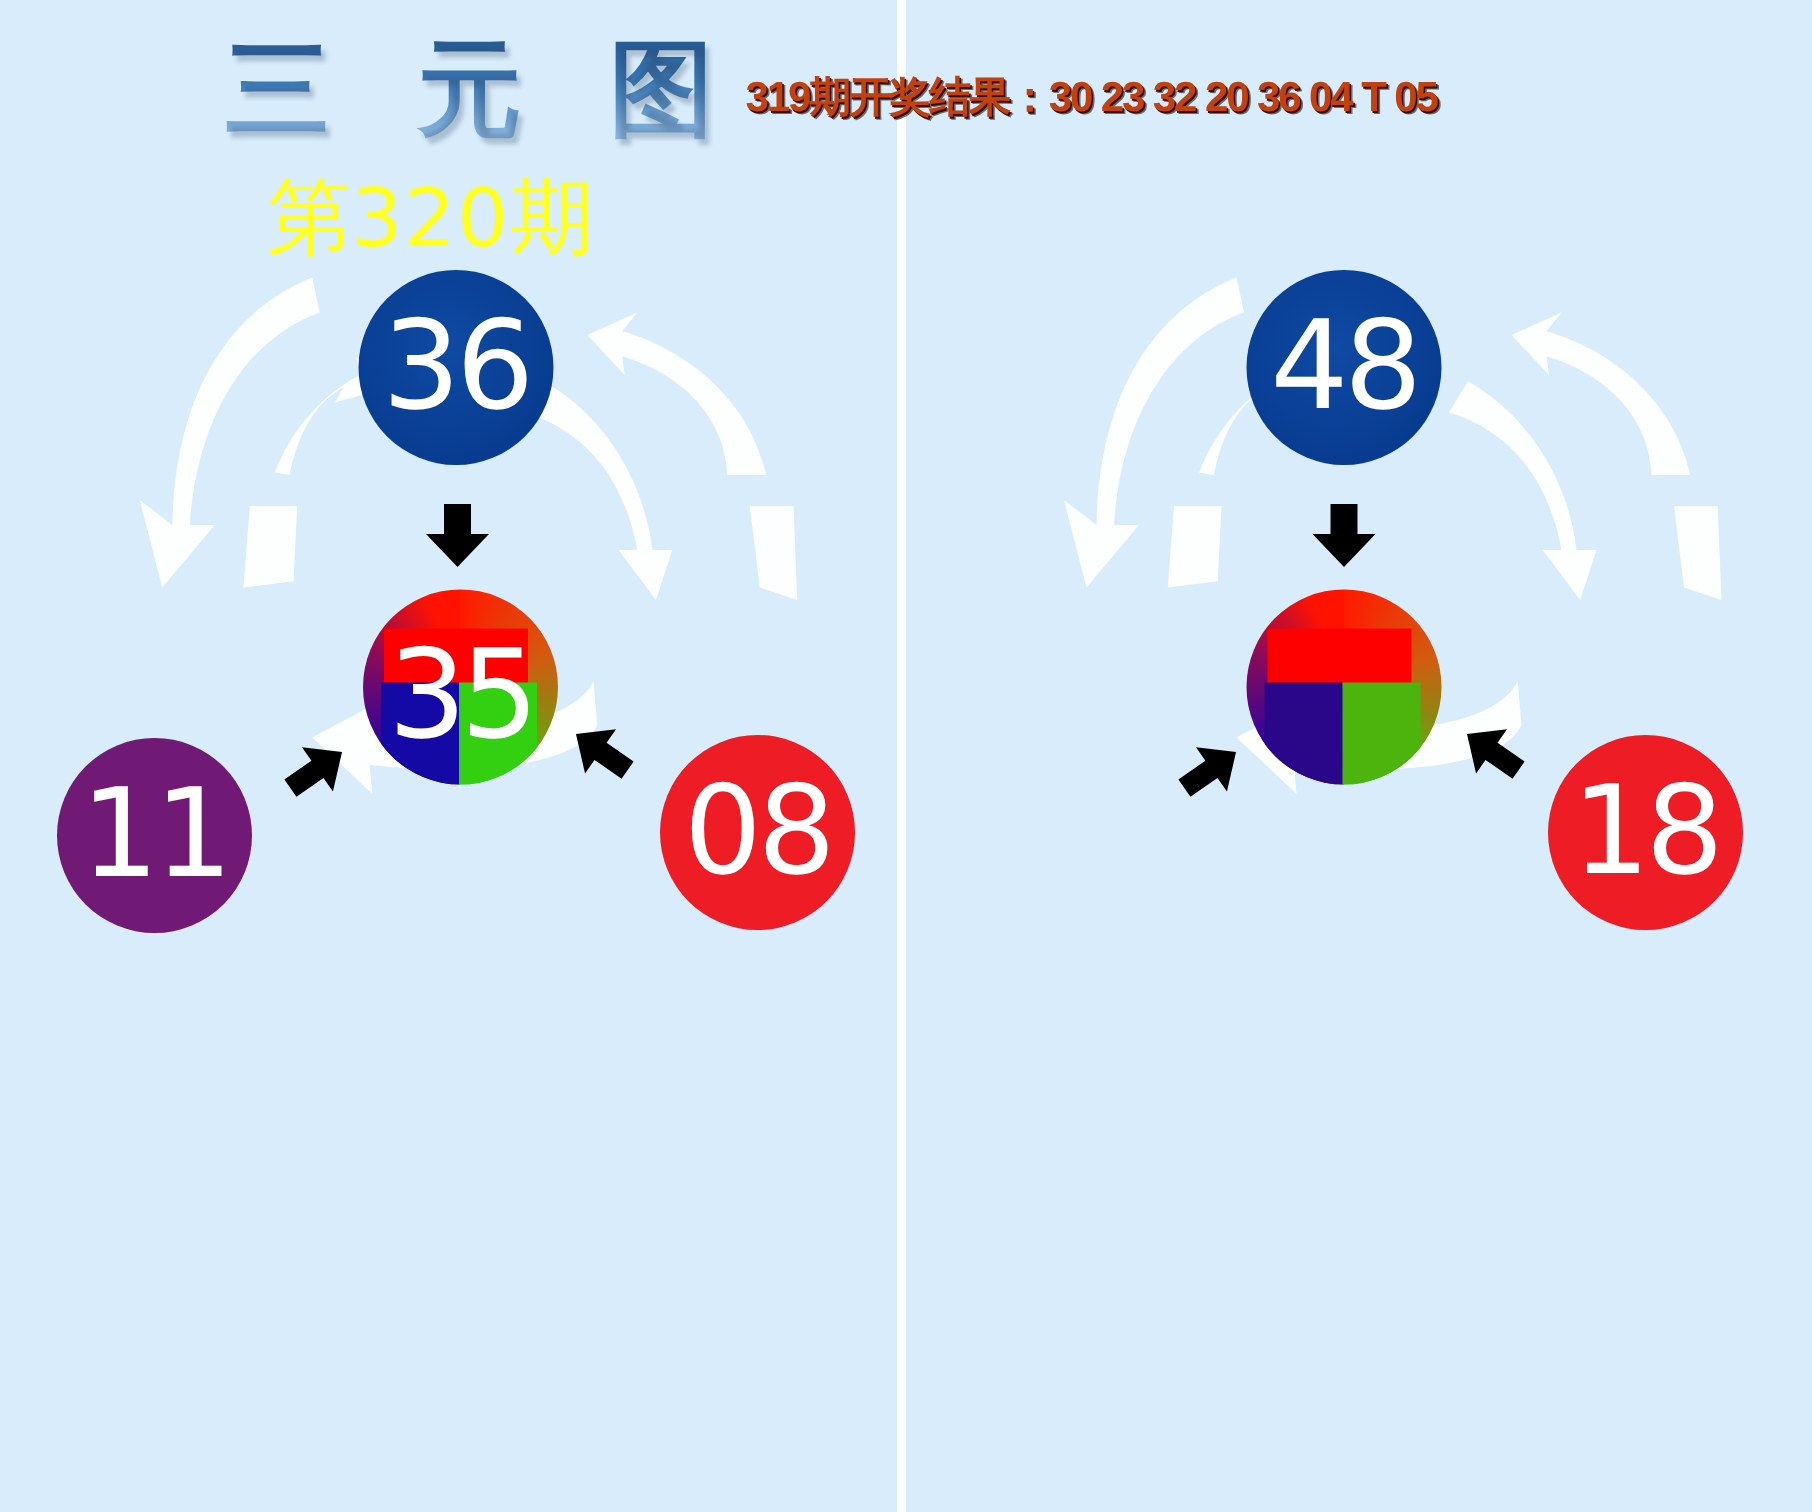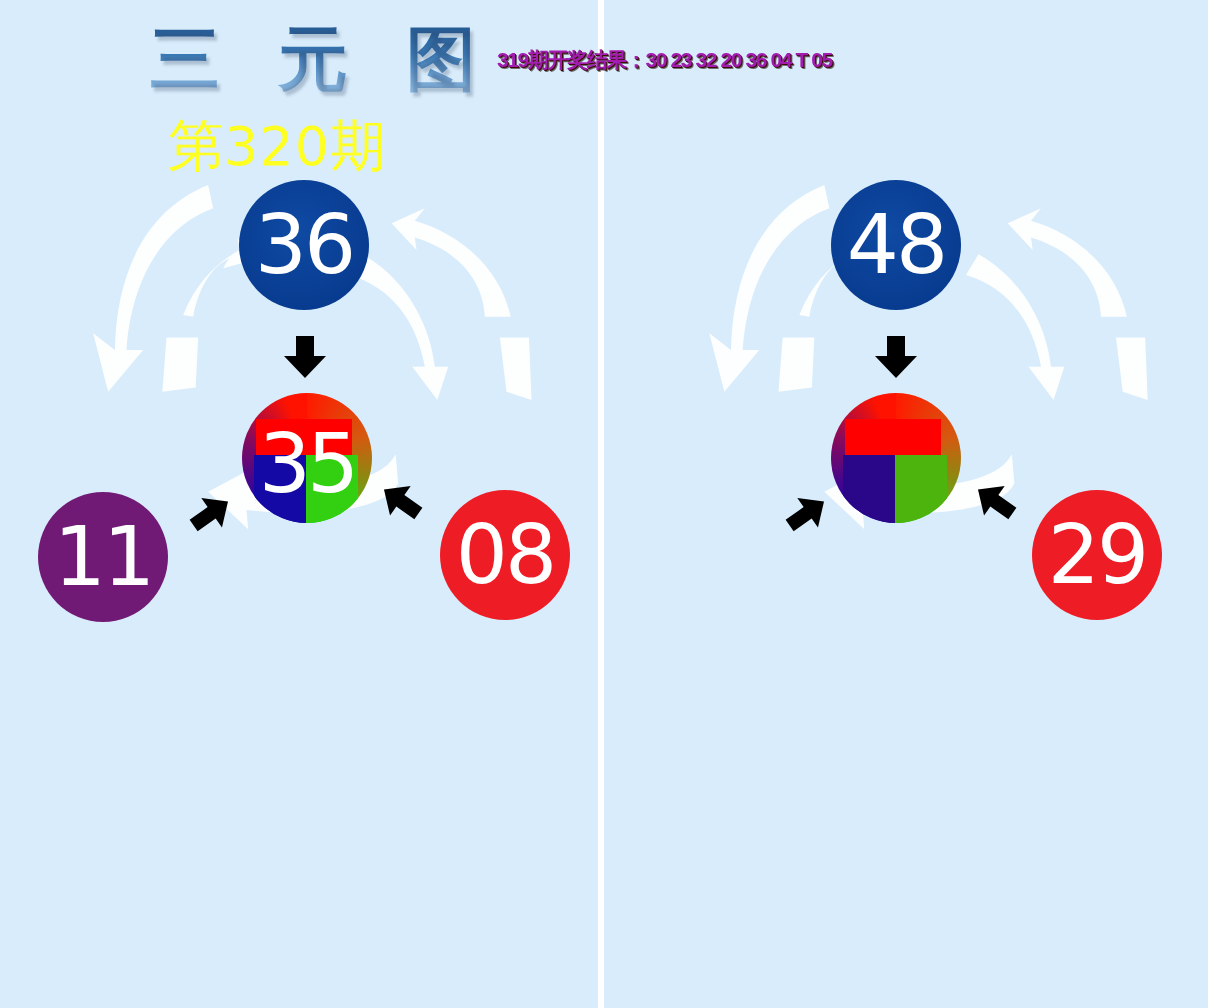--- a/index.html
+++ b/index.html
@@ -22,27 +22,27 @@
     }
     .title span {
       background: linear-gradient(180deg, #1d4d84 0%, #3a78b4 45%, #a6cdef 100%);
       -webkit-background-clip: text; background-clip: text;
       color: transparent;
       text-shadow: 3px 4px 3px rgba(40,60,90,0.25);
     }
     .result-line {
       position: absolute; top: 46px; left: 497px;
       font-family: "Liberation Sans", sans-serif;
-      font-weight: bold; font-size: 21px; letter-spacing: -1.4px;
-      color: #a21caf;
+      font-weight: bold; font-size: 28px; letter-spacing: -1.4px;
+      color: #c2410c;
       text-shadow: 1px 1px 0 #3a0b0b, 2px 2px 0 #6e6e6e;
       white-space: nowrap;
     }
     .issue {
-      position: absolute; top: 108px; left: 168px;
+      position: absolute; top: 108px; left: 178px;
       font-family: "DejaVu Sans", sans-serif;
       font-size: 56px; color: #ffff22; line-height: 76px;
       white-space: nowrap;
     }
     .issue .num { font-family: "DejaVu Sans", sans-serif; font-size: 54px; letter-spacing: 1px; }
 
     .panel { position: absolute; top: 0; width: 598px; height: 840px; }
     .panel.left { left: 0; }
     .panel.right { left: 604px; width: 604px; padding-left: 40px; }
 
@@ -138,21 +138,21 @@
       <path d="M530 405 L565 405 L568 480 L538 470 Z"></path>
       <path d="M350 330 C400 345 430 385 440 440 L425 440 L455 480 L468 440 L452 440 C445 380 410 330 365 305 Z"></path>
       <path d="M405 545 C390 575 330 590 230 582 L236 560 L180 590 L228 635 L226 612 C320 622 395 610 408 580 Z"></path>
     </g>
   </svg>
 
   <div class="ball blue" style="left:227px; top:180px;">
     <span>48</span>
   </div>
   <div class="ball red" style="left:428px; top:490px;">
-    <span>29</span>
+    <span>18</span>
   </div>
   <div class="center-ball" style="left:227px; top:393px;">
     <div class="q-top" style="background:#ff0000;"></div>
     <div class="q-bl" style="background:#2a0688;"></div>
     <div class="q-br" style="background:#4cb40c;"></div>
   </div>
 
   <svg class="black-arrow" style="left:270px; top:336px;" width="44" height="44" viewBox="0 0 44 44">
     <path d="M13 0 H31 V20 H43 L22 42 L1 20 H13 Z" fill="#000"></path>
   </svg>

